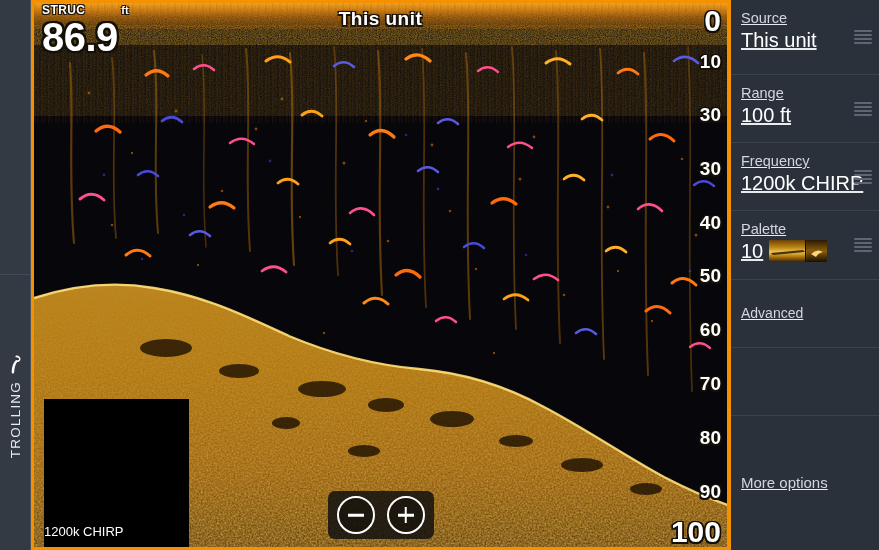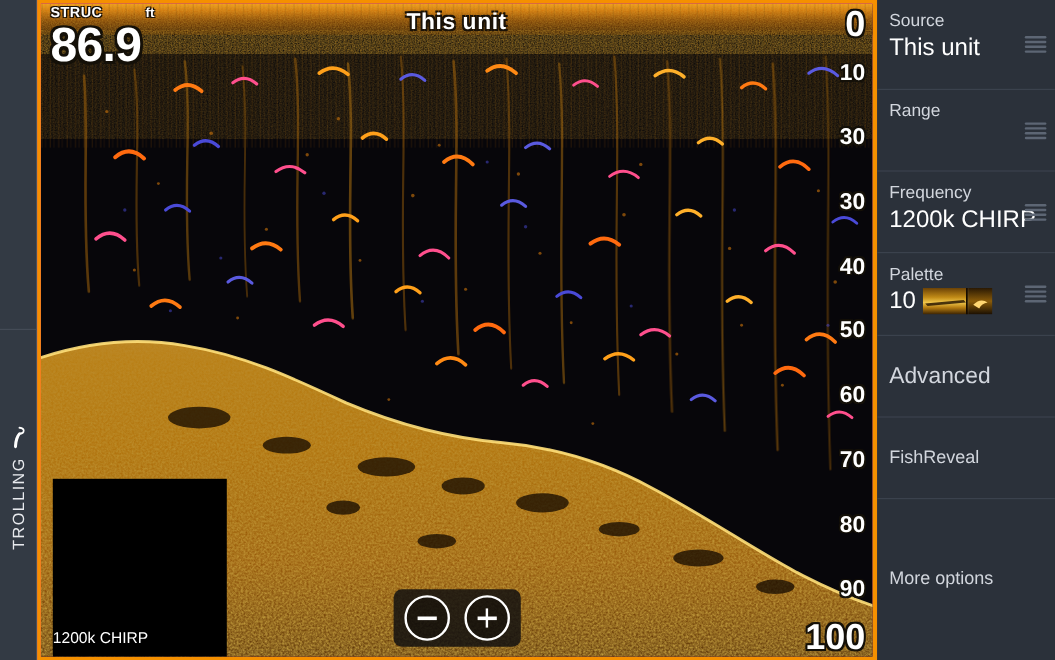--- a/index.html
+++ b/index.html
@@ -67,21 +67,21 @@
   .sonar-wrap {
     position: relative;
     width: 700px;
     height: 550px;
     flex: 0 0 700px;
     box-sizing: border-box;
     border-left: 3px solid #f59000;
     border-right: 4px solid #f59000;
     border-top: 3px solid #f59000;
     border-bottom: 3px solid #f59000;
-    background: #ec4899;
+    background: #737373;
     overflow: hidden;
   }
   .sonar-canvas {
     position: absolute;
     inset: 0;
     overflow: hidden;
   }
   .sonar-canvas svg { display: block; }
 
   
@@ -228,20 +228,21 @@
     flex-direction: column;
   }
   .menu-item {
     position: relative;
     box-sizing: border-box;
     padding: 9px 8px 8px 10px;
     border-bottom: 1px solid #3b424d;
     color: #e9ebef;
     cursor: pointer;
     overflow: hidden;
+    text-decoration: underline;
   }
   .menu-item:last-child { border-bottom: none; }
   .mi-label {
     font-size: 14.5px;
     color: #d2d6dd;
     font-weight: 400;
     line-height: 1.25;
   }
   .mi-value {
     font-size: 20px;
@@ -555,20 +556,21 @@
       <span class="grip">
           <i></i>
           <i></i>
           <i></i>
           <i></i>
         </span>
     </div>
 
     <div class="menu-item" style="height:68px;">
       <div class="mi-label">Range</div>
+      <div class="mi-value">100 ft</div>
       <span class="grip">
           <i></i>
           <i></i>
           <i></i>
           <i></i>
         </span>
     </div>
 
     <div class="menu-item" style="height:68px;">
       <div class="mi-label">Frequency</div>
@@ -610,25 +612,24 @@
       </div>
       <span class="grip">
           <i></i>
           <i></i>
           <i></i>
           <i></i>
         </span>
     </div>
 
     <div class="menu-item" style="height:68px; display:flex; align-items:center;">
-      <div class="mi-label" style="font-size:19px;">Advanced</div>
+      <div class="mi-label" style="font-size:14px;">Advanced</div>
     </div>
 
     <div class="menu-item tall-label" style="height:68px; display:flex; flex-direction:column; justify-content:center;">
-      <div class="mi-label" style="font-size:15px;">FishReveal</div>
     </div>
 
     <div class="menu-item" style="flex:1 1 auto; display:flex; align-items:center;text-align:center;">
       <div class="mi-label" style="font-size:15px;">More options</div>
     </div>
 
   </div>
 </div>
 
 </body></html>

